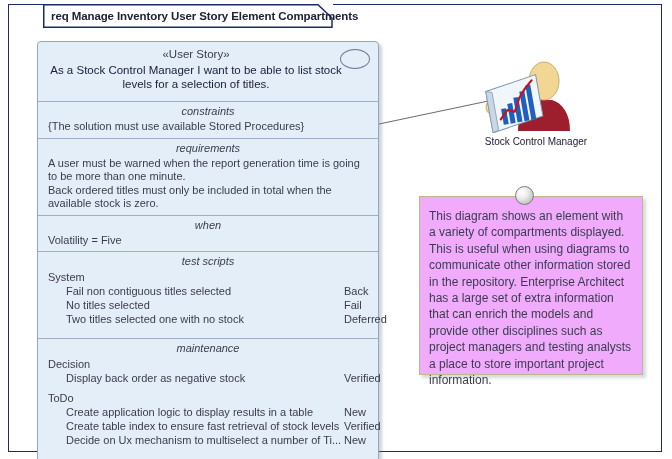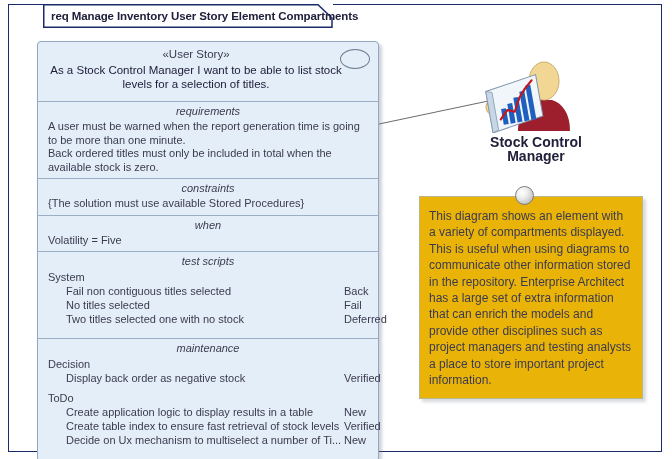--- a/index.html
+++ b/index.html
@@ -134,33 +134,33 @@
     position:absolute;
     left:478px;top:57px;
     width:116px;
     text-align:center;
   }
   #actor-graphic{
     width:116px;height:76px;
     position:relative;
   }
   #actor-label{
-    font-size:14px;
-    font-weight:bold;
+    font-size:10px;
+    font-weight:normal;
     color:#20203c;
     line-height:14px;
     margin-top:2px;
   }
 
   
   #note-element{
     position:absolute;
     left:419px;top:196px;
-    width:224px;height:203px;
-    background:#eab308;
+    width:224px;height:179px;
+    background:#f0abfc;
     border:1px solid #b9b98c;
     box-sizing:border-box;
     box-shadow:3px 3px 3px rgba(120,130,145,0.30);
     padding:11px 9px 8px 9px;
   }
   #note-text{
     font-size:12px;
     line-height:16.4px;
     color:#3b3b4f;
   }
@@ -193,28 +193,28 @@
 
 <div id="user-story-element">
 
   <div id="story-header">
     <div id="stereotype">«User Story»</div>
     <div id="story-name">As a Stock Control Manager I want to be able to list stock levels for a selection of titles.</div>
     <div id="usecase-ellipse-icon"></div>
   </div>
 
   <div class="compartment">
+    <div class="compartment-title">constraints</div>
+    <div class="compartment-line">{The solution must use available Stored Procedures}</div>
+  </div>
+
+  <div class="compartment">
     <div class="compartment-title">requirements</div>
     <div class="compartment-line wrap">A user must be warned when the report generation time is going to be more than one minute.</div>
     <div class="compartment-line wrap">Back ordered titles must only be included in total when the available stock is zero.</div>
-  </div>
-
-  <div class="compartment">
-    <div class="compartment-title">constraints</div>
-    <div class="compartment-line">{The solution must use available Stored Procedures}</div>
   </div>
 
   <div class="compartment">
     <div class="compartment-title">when</div>
     <div class="compartment-line">Volatility = Five</div>
   </div>
 
   <div class="compartment" style="padding-bottom:5px;">
     <div class="compartment-title">test scripts</div>
     <div class="group-label">System</div>

